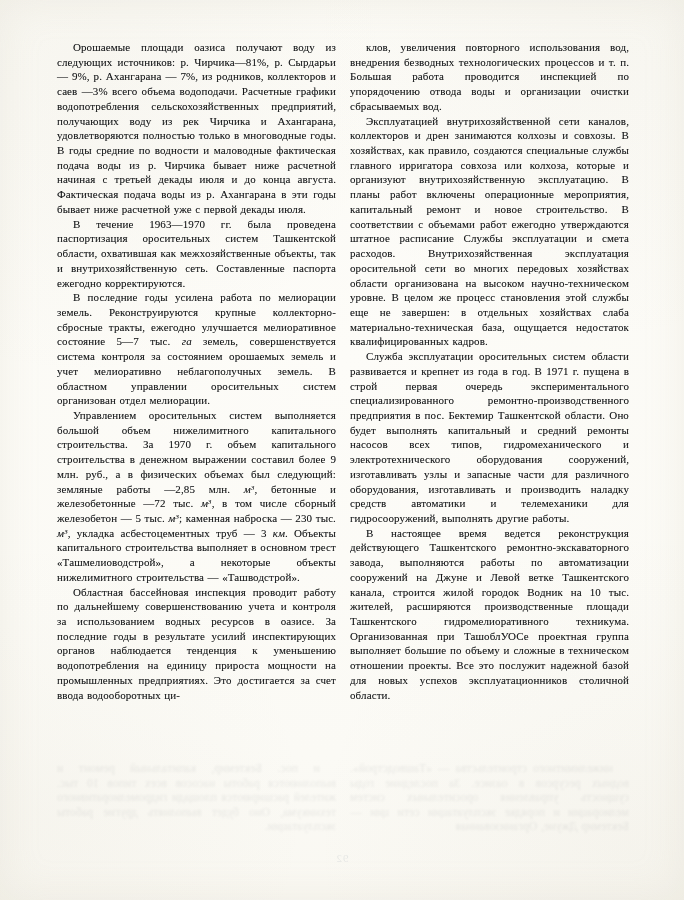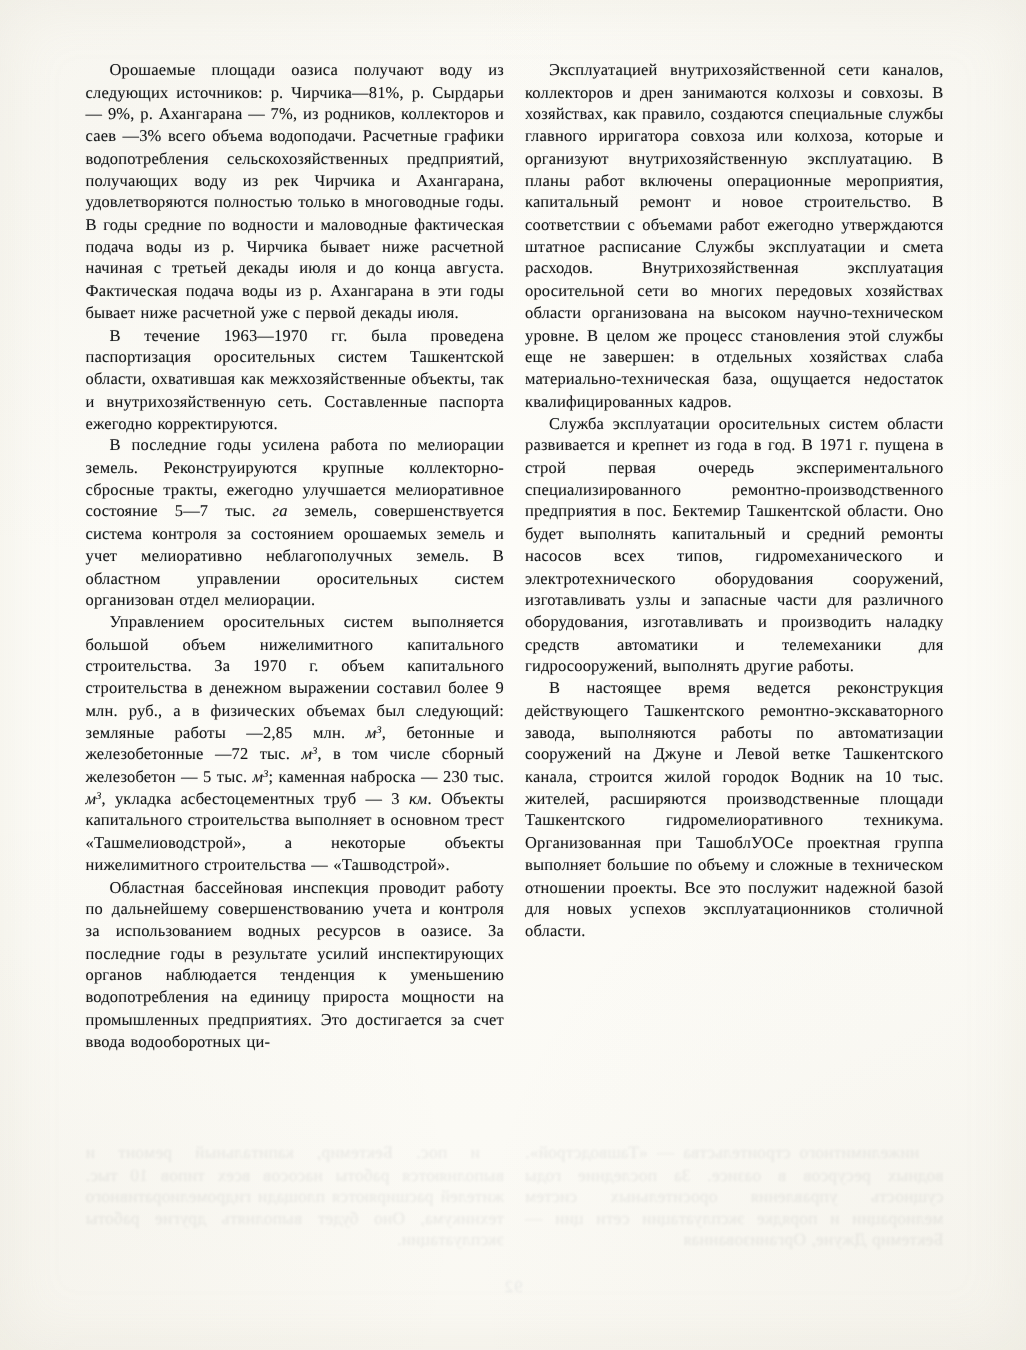--- a/index.html
+++ b/index.html
@@ -135,20 +135,21 @@
       <p><span>В последние годы усилена работа по мелиорации земель. Реконструируются крупные коллекторно-сбросные тракты, ежегодно улучшается мелиоративное состояние 5—7 тыс. </span><i class="unit">га</i><span> земель, совершенствуется система контроля за состоянием орошаемых земель и учет мелиоративно неблагополучных земель. В областном управлении оросительных систем организован отдел мелиорации.</span></p>
 
       <p><span>Управлением оросительных систем выполняется большой объем нижелимитного капитального строительства. За 1970 г. объем капитального строительства в денежном выражении составил более 9 млн. руб., а в физических объемах был следующий: земляные работы —2,85 млн. </span><i class="unit">м</i><sup><i>3</i></sup><span>, бетонные и железобетонные —72 тыс. </span><i class="unit">м</i><sup><i>3</i></sup><span>, в том числе сборный железобетон — 5 тыс. </span><i class="unit">м</i><sup><i>3</i></sup><span>; каменная наброска — 230 тыс. </span><i class="unit">м</i><sup><i>3</i></sup><span>, укладка асбестоцементных труб — 3 </span><i class="unit">км</i><span>. Объекты капитального строительства выполняет в основном трест «Ташмелиоводстрой», а некоторые объекты нижелимитного строительства — «Ташводстрой».</span></p>
 
       <p><span>Областная бассейновая инспекция проводит работу по дальнейшему совершенствованию учета и контроля за использованием водных ресурсов в оазисе. За последние годы в результате усилий инспектирующих органов наблюдается тенденция к уменьшению водопотребления на единицу прироста мощности на промышленных предприятиях. Это достигается за счет ввода водооборотных ци-</span></p>
 
     </div>
 
     <div class="col">
 
+      <p><span>клов, увеличения повторного использования вод, внедрения безводных технологических процессов и т. п. Большая работа проводится инспекцией по упорядочению отвода воды и организации очистки сбрасываемых вод.</span></p>
 
       <p><span>Эксплуатацией внутрихозяйственной сети каналов, коллекторов и дрен занимаются колхозы и совхозы. В хозяйствах, как правило, создаются специальные службы главного ирригатора совхоза или колхоза, которые и организуют внутрихозяйственную эксплуатацию. В планы работ включены операционные мероприятия, капитальный ремонт и новое строительство. В соответствии с объемами работ ежегодно утверждаются штатное расписание Службы эксплуатации и смета расходов. Внутрихозяйственная эксплуатация оросительной сети во многих передовых хозяйствах области организована на высоком научно-техническом уровне. В целом же процесс становления этой службы еще не завершен: в отдельных хозяйствах слаба материально-техническая база, ощущается недостаток квалифицированных кадров.</span></p>
 
       <p><span>Служба эксплуатации оросительных систем области развивается и крепнет из года в год. В 1971 г. пущена в строй первая очередь экспериментального специализированного ремонтно-производственного предприятия в пос. Бектемир Ташкентской области. Оно будет выполнять капитальный и средний ремонты насосов всех типов, гидромеханического и электротехнического оборудования сооружений, изготавливать узлы и запасные части для различного оборудования, изготавливать и производить наладку средств автоматики и телемеханики для гидросооружений, выполнять другие работы.</span></p>
 
       <p><span>В настоящее время ведется реконструкция действующего Ташкентского ремонтно-экскаваторного завода, выполняются работы по автоматизации сооружений на Джуне и Левой ветке Ташкентского канала, строится жилой городок Водник на 10 тыс. жителей, расширяются производственные площади Ташкентского гидромелиоративного техникума. Организованная при ТашоблУОСе проектная группа выполняет большие по объему и сложные в техническом отношении проекты. Все это послужит надежной базой для новых успехов эксплуатационников столичной области.</span></p>
 
     </div>
 
   </div>

